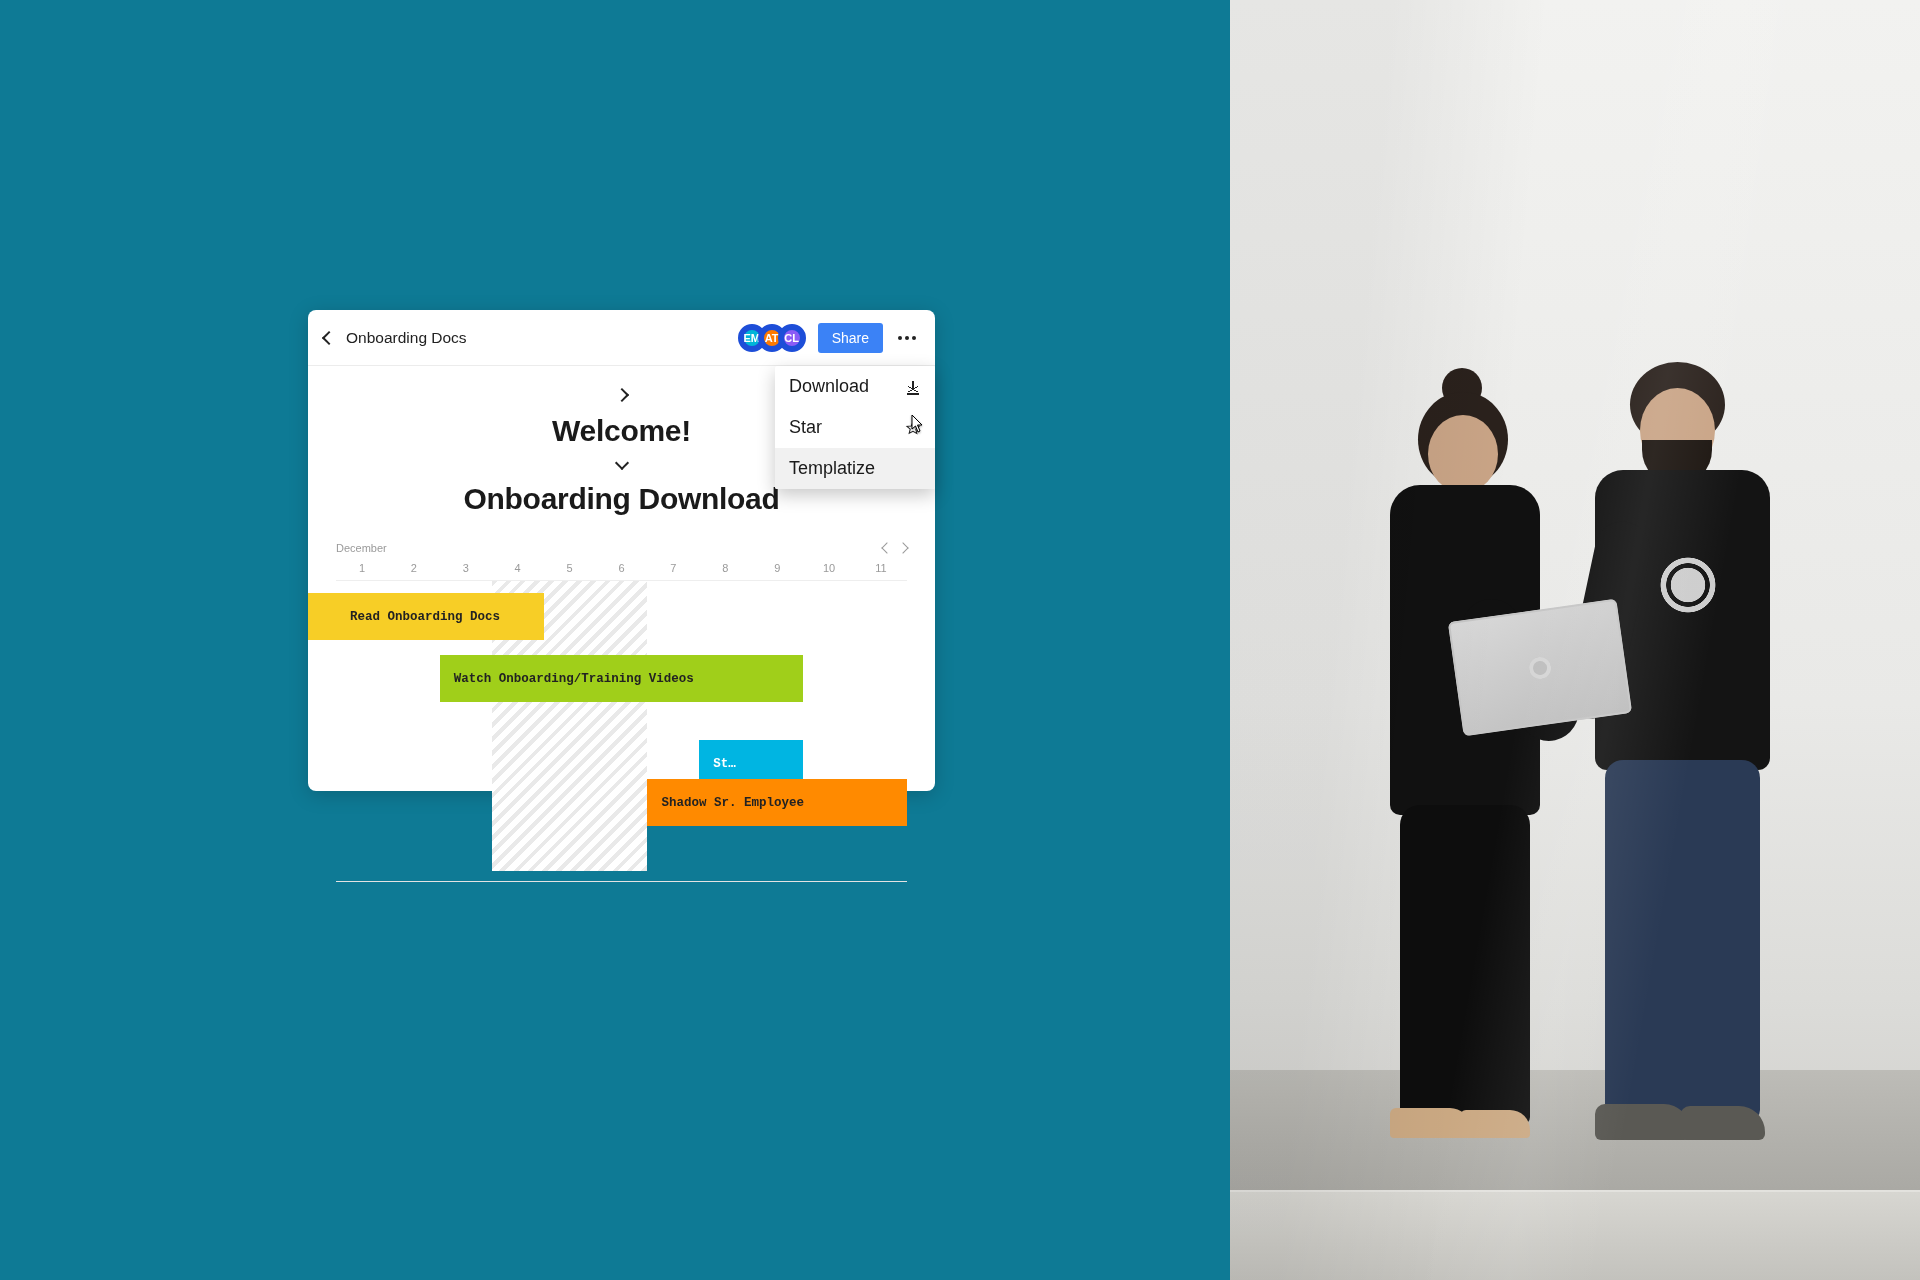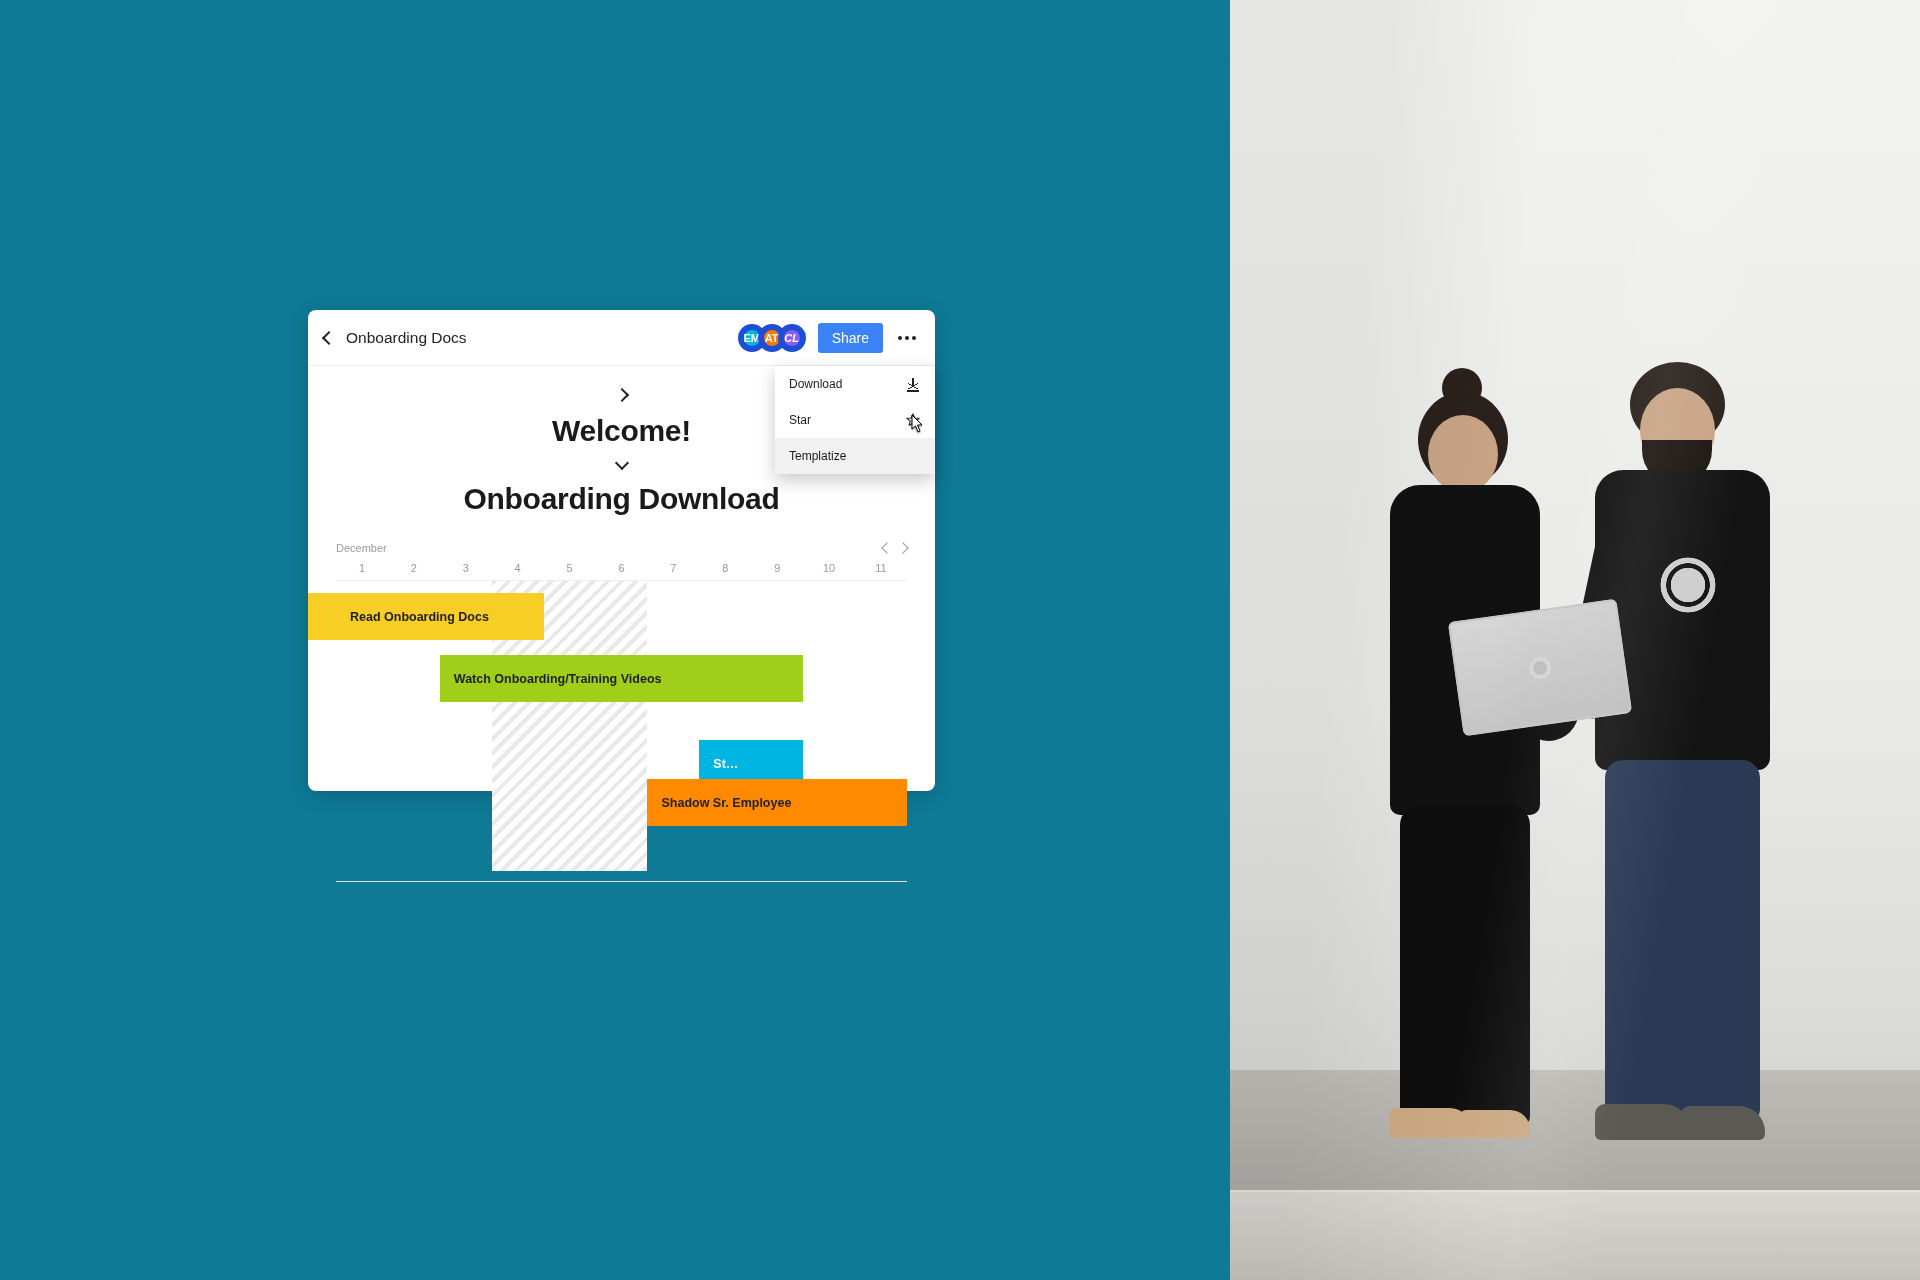--- a/index.html
+++ b/index.html
@@ -110,21 +110,21 @@
   
   .dropdown{
     position:absolute; top:56px; right:0;
     width:160px; background:#fff;
     box-shadow:0 6px 18px rgba(0,0,0,.22);
     border-radius:2px; overflow:hidden;
     z-index:20;
   }
   .dd-item{
     display:flex; align-items:center; justify-content:space-between;
-    padding:10px 14px; font-size:12px; cursor:pointer;
+    padding:10px 14px; font-size:18px; cursor:pointer;
   }
   .dd-item.hover{ background:#f1f1f1; }
   .dd-icon{ width:16px; height:16px; display:flex; align-items:center; justify-content:center;}
   .icon-download{ position:relative; width:12px; height:12px;}
   .icon-download::before{content:""; position:absolute; left:5px; top:0; width:2px; height:9px; background:#222;}
   .icon-download::after{content:""; position:absolute; left:1px; top:5px; width:10px; height:6px;
     background:linear-gradient(to bottom right, transparent 48%, #222 48% 56%, transparent 56%),
                linear-gradient(to bottom left,  transparent 48%, #222 48% 56%, transparent 56%);}
   .icon-download-bar{position:absolute; left:0; bottom:-2px; width:12px; height:2px; background:#222;}
   .icon-star svg{ width:16px; height:16px; }
@@ -151,21 +151,21 @@
     position:relative; height:290px; margin-top:0;
   }
   .hatch{
     position:absolute; top:0; bottom:0;
     background:repeating-linear-gradient(135deg,#e9e9e9 0 4px,#fff 4px 10px);
   }
   .bar{
     position:absolute; height:47px;
     font-size:12.5px; font-weight:700; color:#222;
     display:flex; align-items:center; padding:7px 14px;
-    white-space:nowrap; overflow:hidden;
+    white-space:nowrap; overflow:hidden;font-family:Liberation Mono, monospace;
   }
   .bar.blue{ color:#fff;margin-top:23px; }
   .timeline-border{ border-bottom:1px solid #e3e3e3; margin:10px 28px 0 28px;}
 </style>
 </head>
 <body>
 
 <div class="stage">
 
   <div class="photo-pane">
@@ -199,21 +199,21 @@
   <div class="app">
     <div class="app-header">
       <div class="back-group">
         <span class="chevron-left"></span>
         <span class="breadcrumb">Onboarding Docs</span>
       </div>
       <div class="header-right">
         <div class="avatars" id="avatars">
             <div class="avatar" style="background: rgb(0, 181, 216);">EM</div>
             <div class="avatar" style="background: rgb(255, 122, 0);">AT</div>
-            <div class="avatar" style="background: #8b5cf6; font-style: italic;">CL</div>
+            <div class="avatar" style="background: #8b5cf6;">CL</div>
           </div>
         <button class="share-btn">Share</button>
         <div class="more-btn">
           <span></span>
             <span></span>
             <span></span>
         </div>
       </div>
     </div>
 

